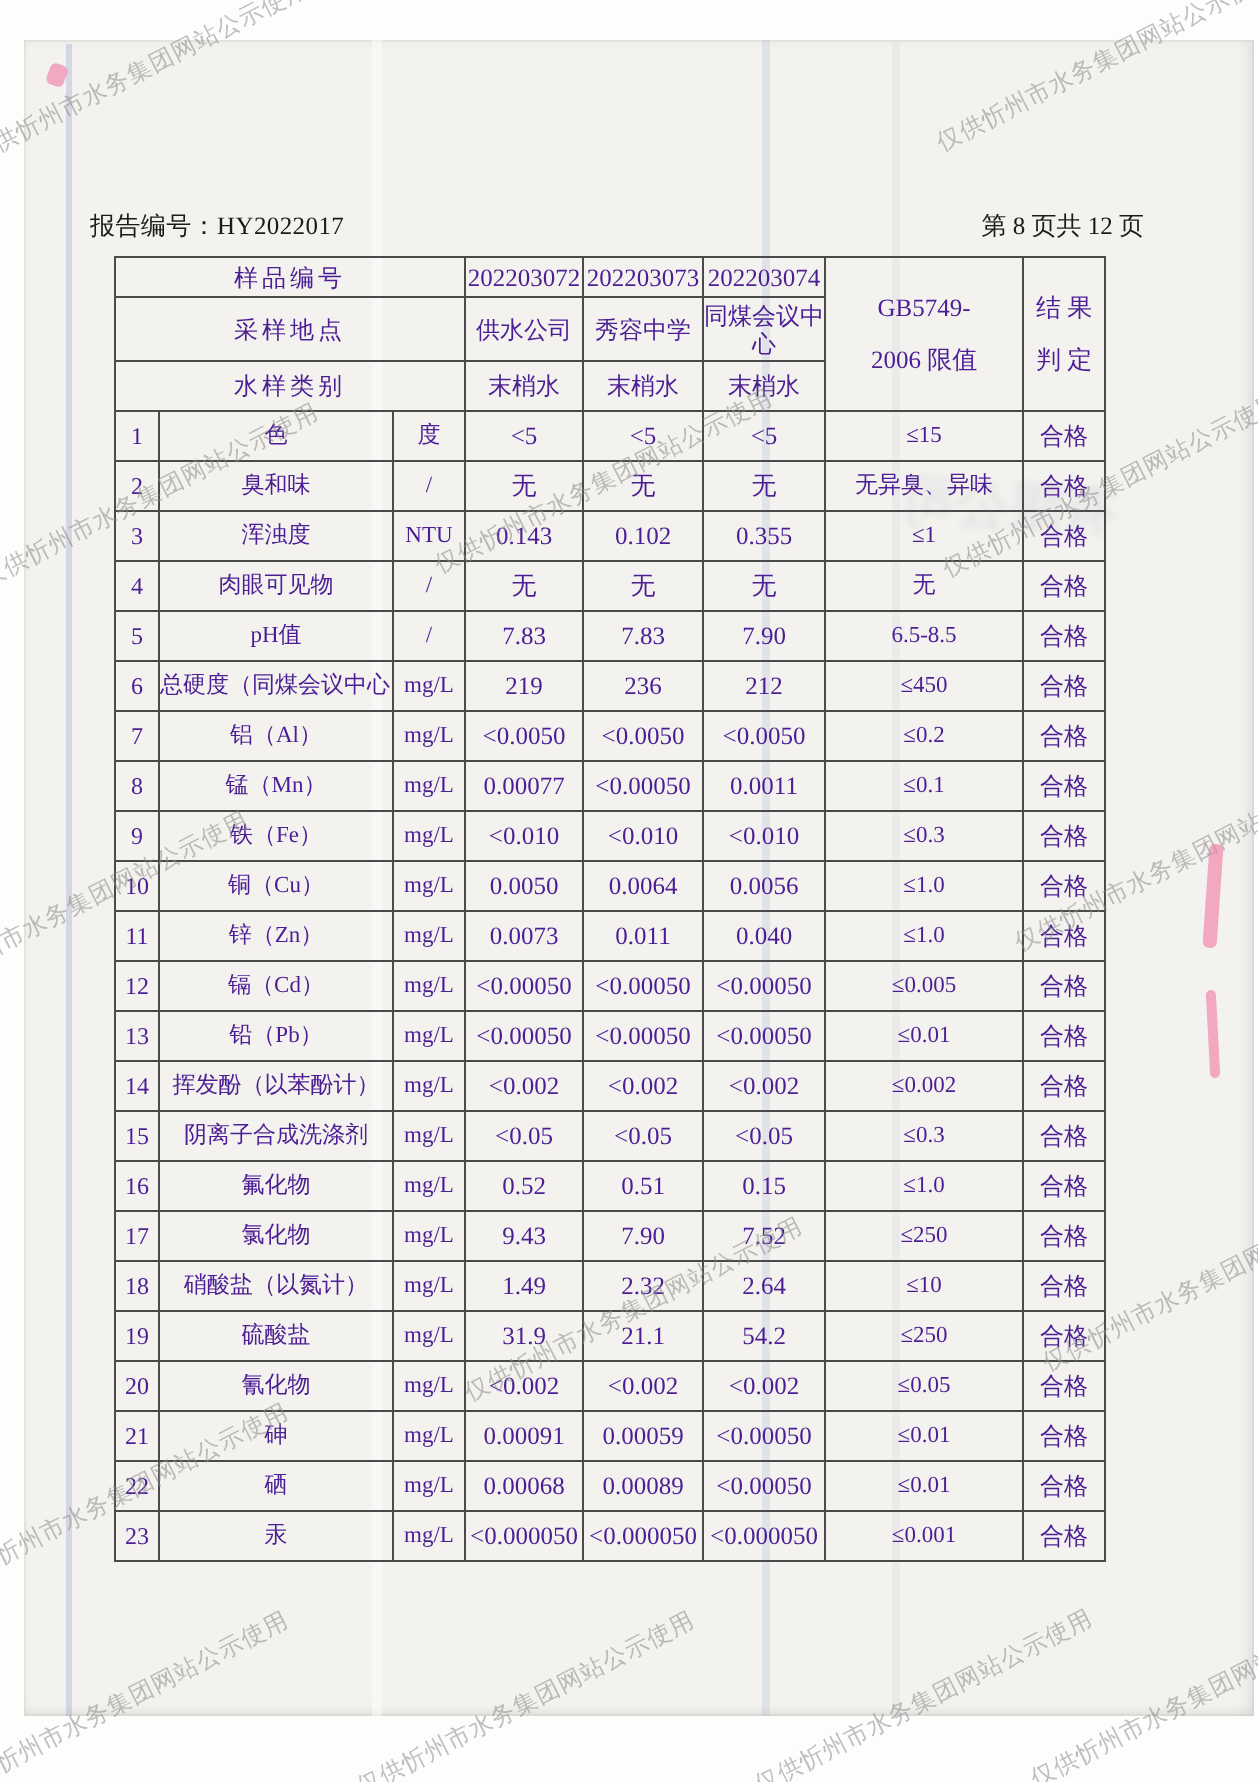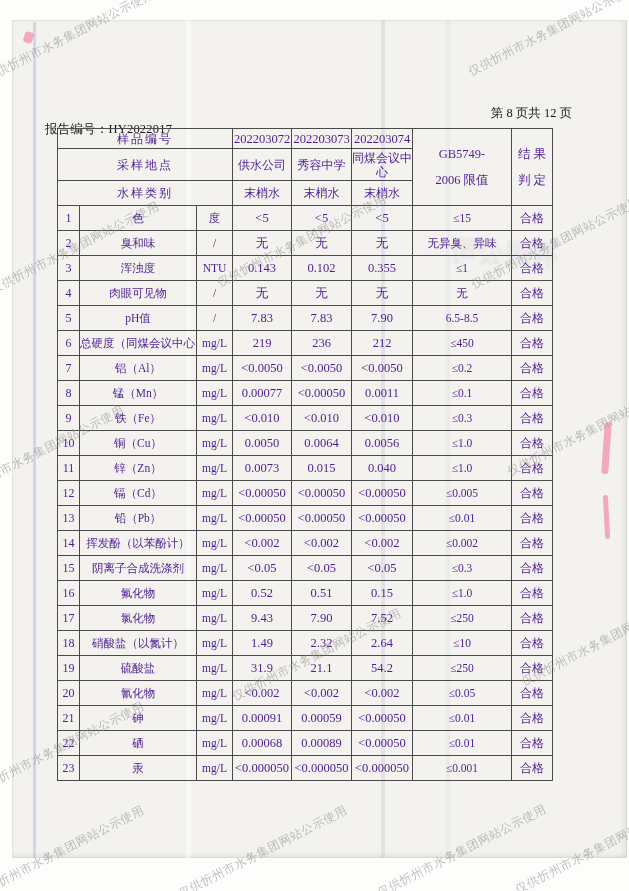--- a/index.html
+++ b/index.html
@@ -10,21 +10,21 @@
   .crease{position:absolute;left:33px;top:22px;width:3px;height:836px;background:rgba(150,165,205,0.35);}
   .streak{position:absolute;top:20px;height:838px;}
   .streak.s1{left:381px;width:4px;background:rgba(160,175,210,0.22);}
   .streak.s2{left:186px;width:5px;background:rgba(255,255,255,0.45);}
   .streak.s3{left:446px;width:4px;background:rgba(220,220,230,0.35);}
 
   .doc-title{position:absolute;left:0;top:76px;width:629px;text-align:center;
              font-family:"Liberation Sans","DejaVu Sans",sans-serif;font-weight:bold;
              font-size:15.5px;letter-spacing:0.5px;color:#161616;}
   .meta{position:absolute;left:45px;top:105px;width:527px;height:18px;font-size:12.5px;color:#1a1a1a;}
-  .meta .report-no{position:absolute;left:0;top:16px;letter-spacing:0.2px;}
+  .meta .report-no{position:absolute;left:0;top:0;letter-spacing:0.2px;}
   .meta .page-no{position:absolute;right:0;top:0;}
 
   table.report{position:absolute;left:57px;top:128px;width:496px;border-collapse:collapse;
                table-layout:fixed;font-size:12px;color:#4c1d95;}
   table.report td{border:1px solid #4a4a4a;text-align:center;vertical-align:middle;
                   padding:0;overflow:hidden;line-height:14px;}
   table.report{border:1px solid #3d3d3d;}
   tr.h1{height:20px;} tr.h2{height:32px;} tr.h3{height:25px;}
   tbody.rows tr{height:25px;}
   td.name-cell{text-align:left;padding-left:5px;font-size:11.5px;white-space:nowrap;}
@@ -211,21 +211,21 @@
       <td class="val-cell">0.0064</td>
       <td class="val-cell">0.0056</td>
       <td class="limit-cell">≤1.0</td>
       <td>合格</td>
     </tr>
         <tr>
       <td>11</td>
       <td class="name-cell">锌（Zn）</td>
       <td class="unit-cell">mg/L</td>
       <td class="val-cell">0.0073</td>
-      <td class="val-cell">0.015</td>
+      <td class="val-cell">0.011</td>
       <td class="val-cell">0.040</td>
       <td class="limit-cell">≤1.0</td>
       <td>合格</td>
     </tr>
         <tr>
       <td>12</td>
       <td class="name-cell">镉（Cd）</td>
       <td class="unit-cell">mg/L</td>
       <td class="val-cell">&lt;0.00050</td>
       <td class="val-cell">&lt;0.00050</td>

